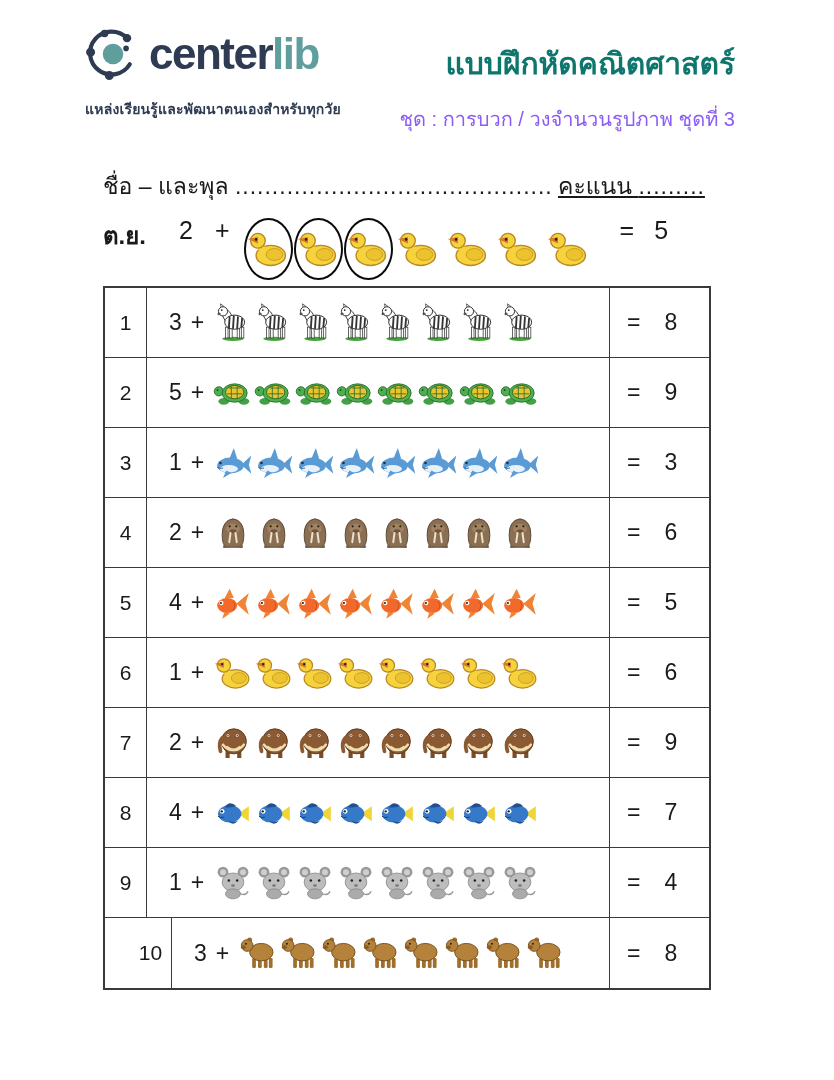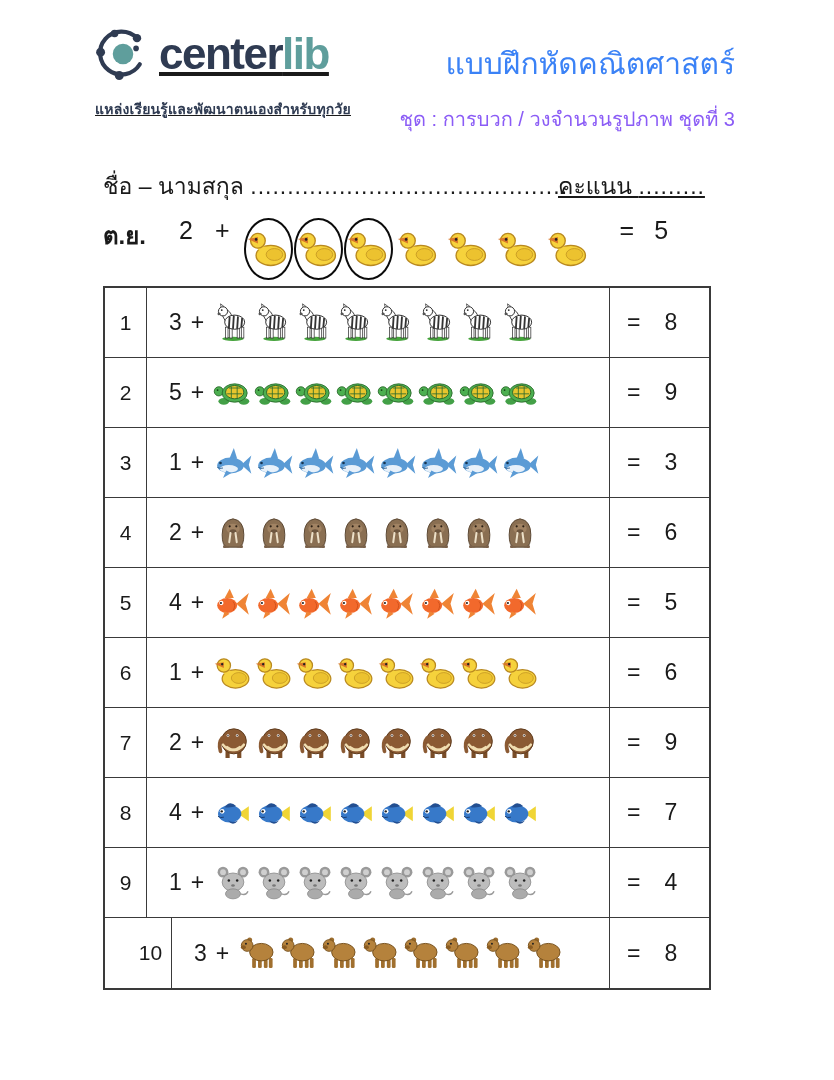--- a/index.html
+++ b/index.html
@@ -1,30 +1,30 @@
 <!DOCTYPE html>
 <html><head>
 <meta charset="utf-8">
 <style>
   * { margin:0; padding:0; box-sizing:border-box; }
   body { background:#ffffff; font-family:"Liberation Sans","DejaVu Sans",sans-serif; }
   .page { position:relative; width:834px; height:1080px; background:#ffffff; color:#1a1a1a; overflow:hidden; }
 
   
-  .logo-block { position:absolute; left:95px; top:26px;text-decoration:underline; }
+  .logo-block { position:absolute; left:85px; top:26px; }
   .logo-row { display:flex; align-items:center; gap:8px; }
   .logo-mark svg { width:56px; height:56px; display:block; }
   .brand { font-size:44px; font-weight:700; letter-spacing:-1.5px; line-height:1; }
   .brand-primary { color:#2f3b52; }
   .brand-accent { color:#5f9e9c; }
   .tagline { margin-top:16px; font-size:14px; font-weight:600; color:#2f3b52; letter-spacing:.2px; }
 
   
   .title-block { position:absolute; right:99px; top:40px; text-align:right; }
-  .ws-title { font-size:30px; font-weight:400; color:#3b82f6; }
+  .ws-title { font-size:30px; font-weight:700; color:#0f766e; }
   .ws-subtitle { margin-top:16px; font-size:20px; font-weight:500; color:#8b5cf6; }
 
   
   .field-line { position:absolute; left:103px; top:168px; width:630px; font-size:23px; white-space:nowrap; }
   .score-part { position:absolute; left:455px; top:0;text-decoration:underline; }
   .dots { letter-spacing:1px; }
 
   
   .example-row { position:absolute; left:103px; top:216px; height:66px; display:flex; font-size:24px; }
   .ex-label { width:52px; font-weight:600; }
@@ -75,21 +75,21 @@
     <div class="tagline">แหล่งเรียนรู้และพัฒนาตนเองสำหรับทุกวัย</div>
   </div>
 
   <div class="title-block">
     <div class="ws-title">แบบฝึกหัดคณิตศาสตร์</div>
     <div class="ws-subtitle">ชุด : การบวก / วงจำนวนรูปภาพ  ชุดที่ 3</div>
   </div>
 
   <div class="field-line">
     <span class="name-part">
-      <span>ชื่อ – นามสกุล</span>
+      <span>ชื่อ – และพุล</span>
       <span class="dots">...........................................</span>
     </span>
     <span class="score-part">
       <span>คะแนน</span>
       <span class="dots">.........</span>
     </span>
   </div>
 
   <div class="example-row">
     <span class="ex-label">ต.ย.</span>

